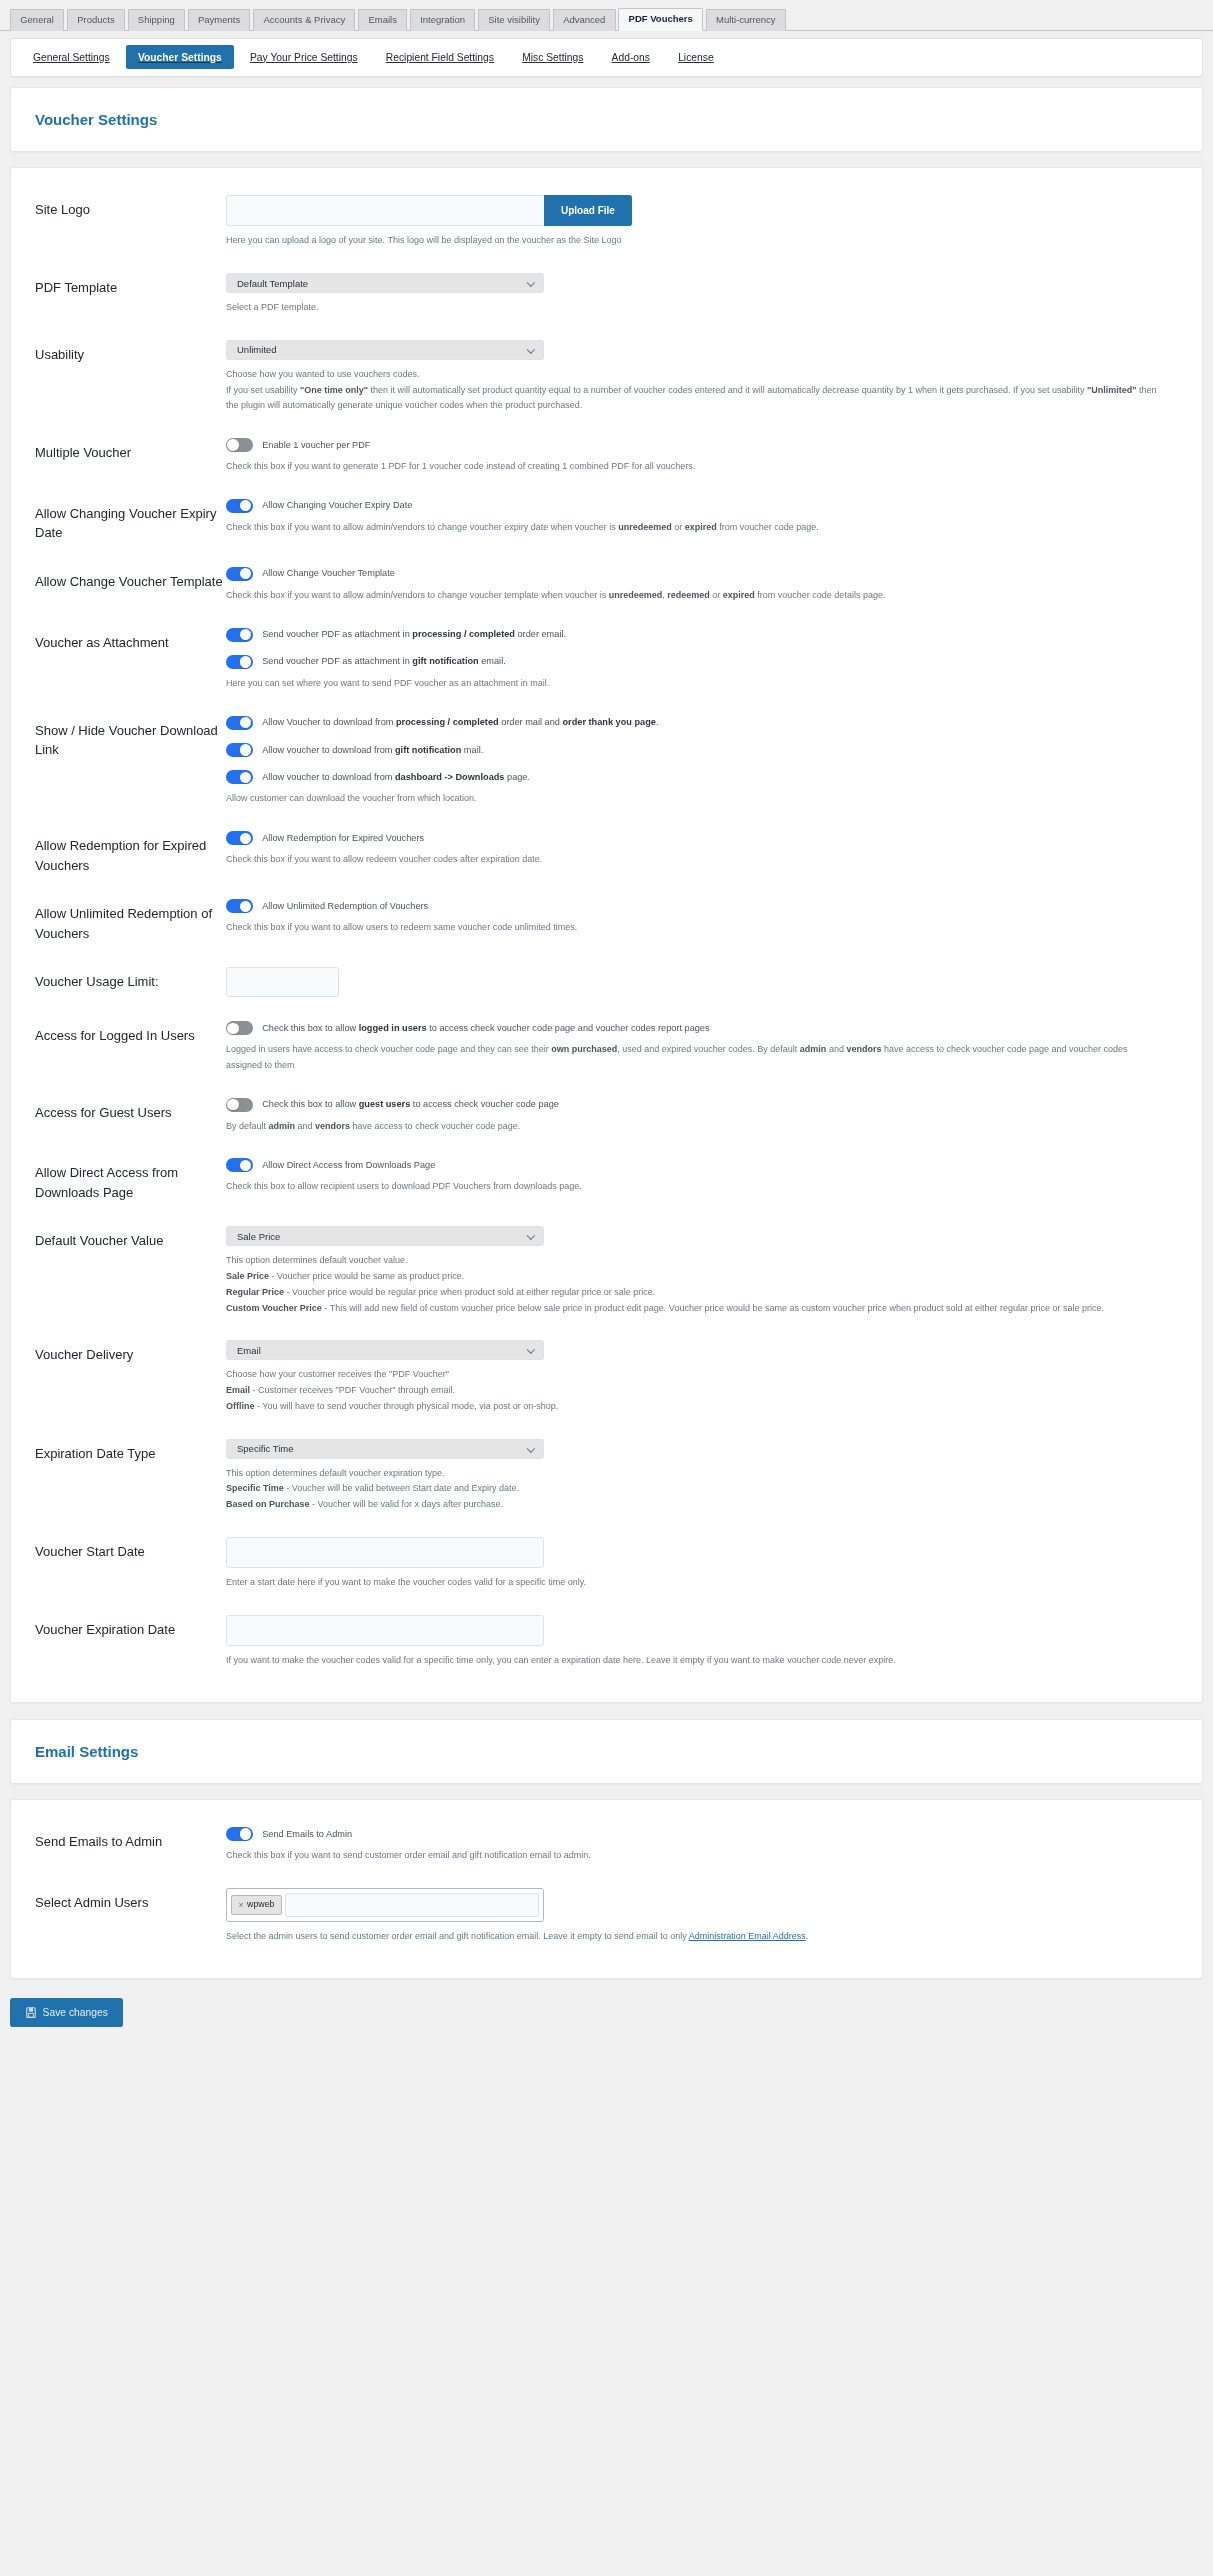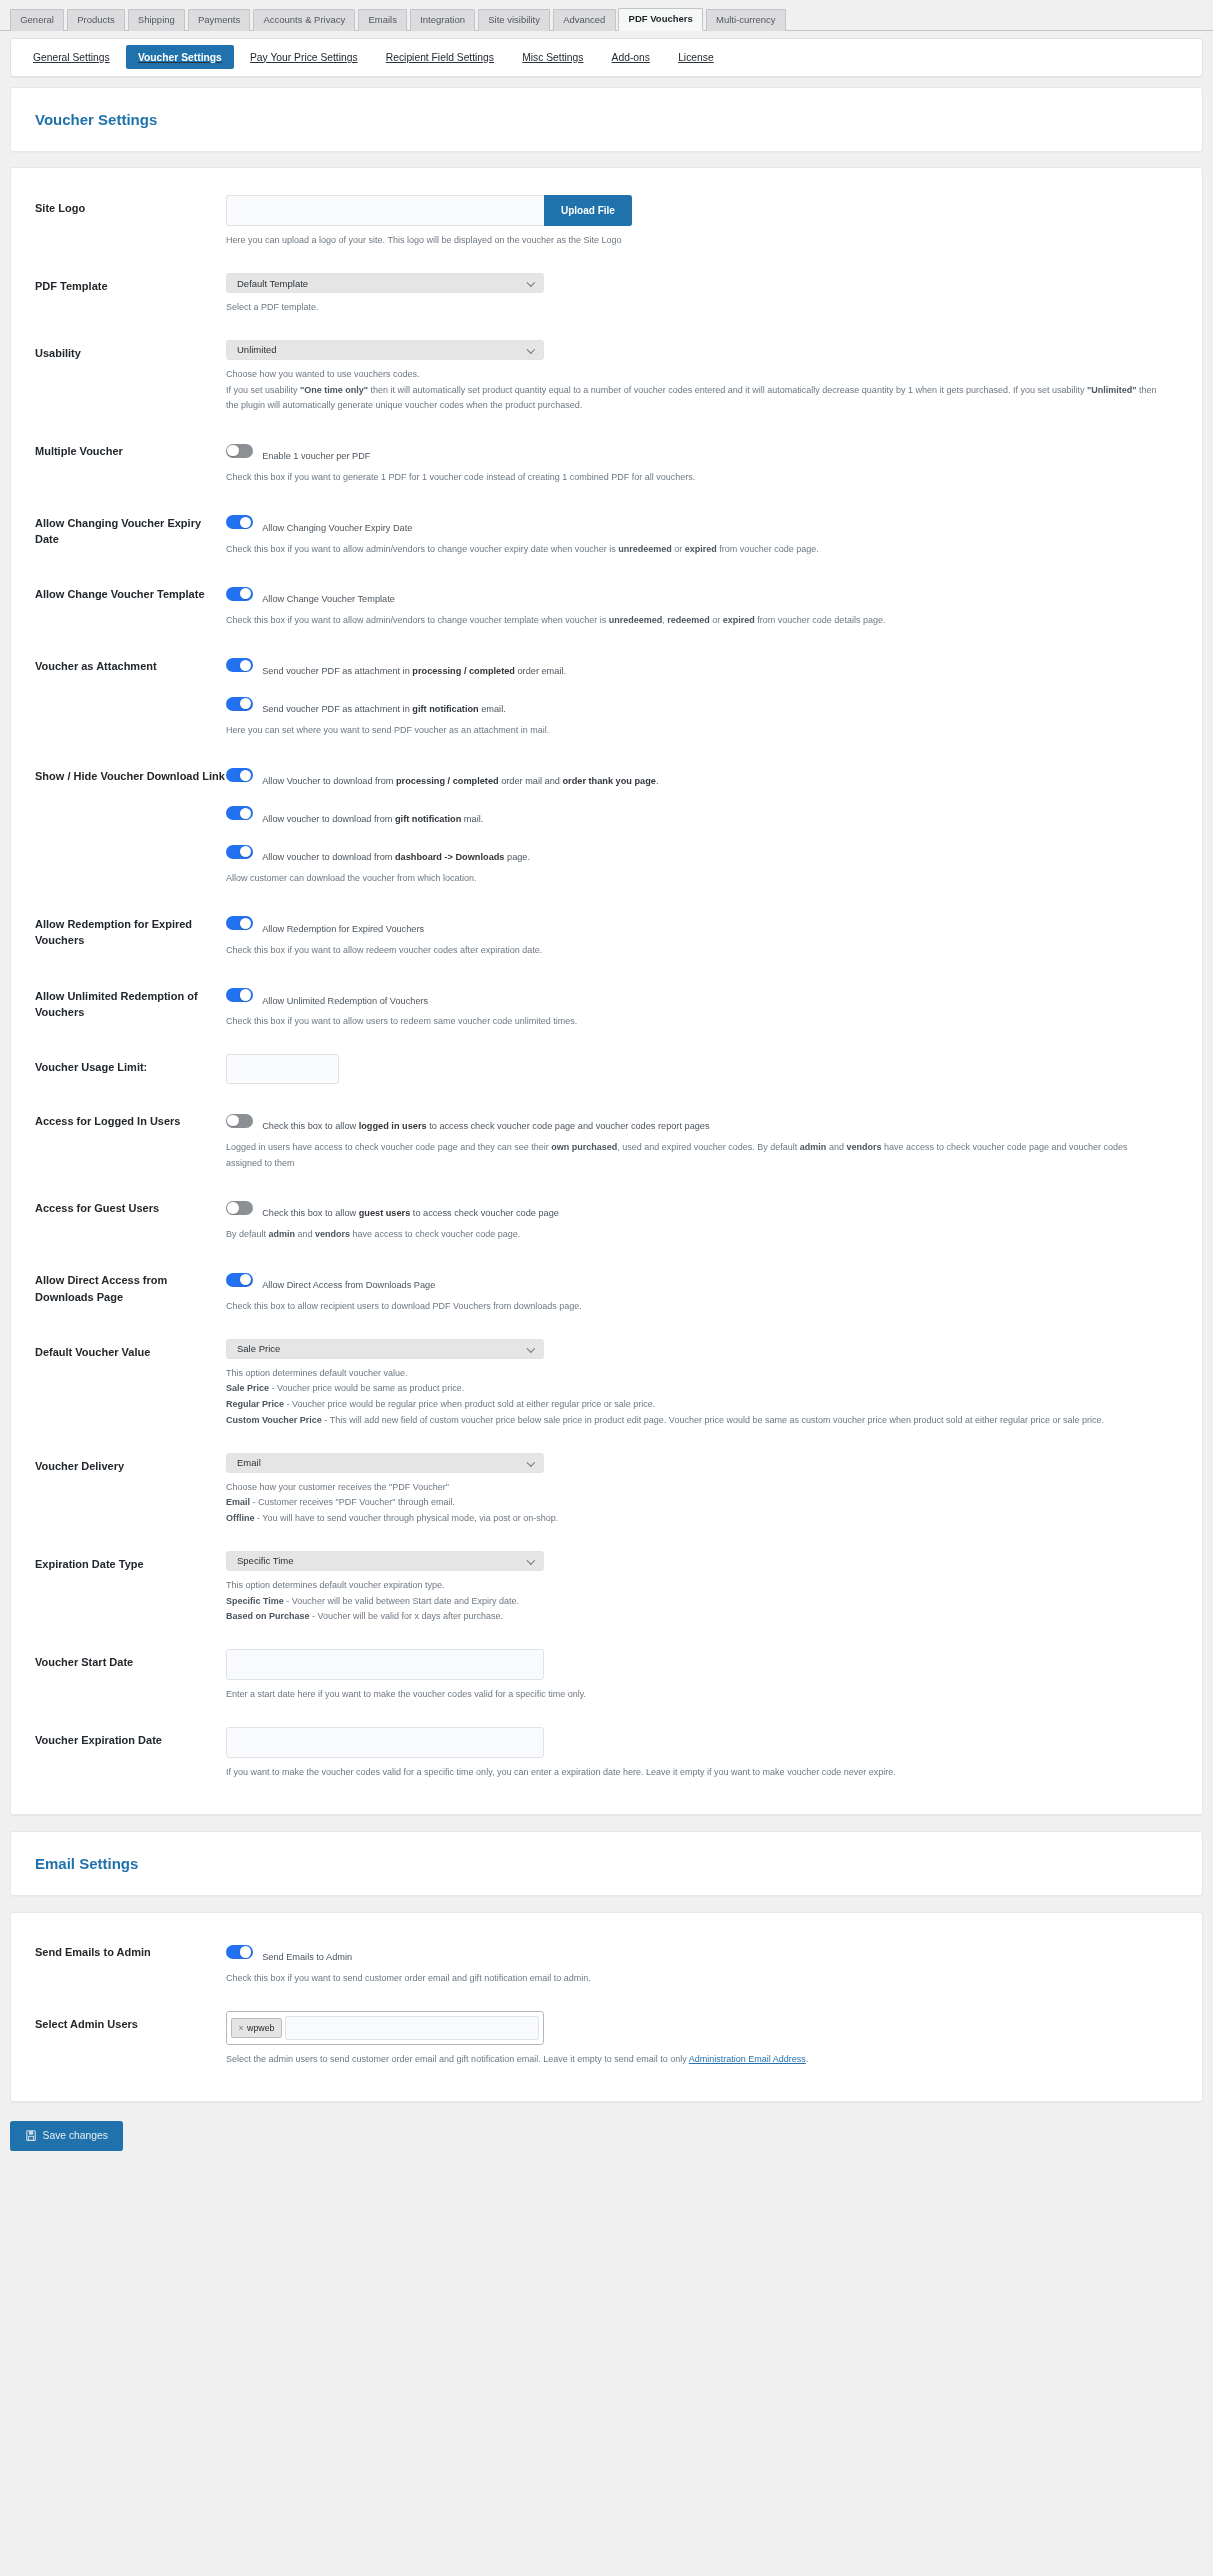--- a/index.html
+++ b/index.html
@@ -101,22 +101,22 @@
 
   
   .row {
     display: flex;
     align-items: flex-start;
     padding: 11.3px 0 12.7px 0;
   }
   .row-label {
     width: 191px;
     flex: 0 0 191px;
-    font-size: 11px;
-    font-weight: 700;
+    font-size: 13px;
+    font-weight: 400;
     color: #23282d;
     line-height: 1.5;
     padding-top: 5px;
   }
   .row-field {
     flex: 1 1 auto;
     min-width: 0;
   }
   .desc {
     font-size: 9px;
@@ -224,21 +224,20 @@
     border-radius: 50%;
     background: #fff;
     box-shadow: 0 0.7px 1.4px rgba(0,0,0,.25);
     transition: left .15s;
   }
   .toggle.on .knob { left: 14px; }
   .toggle-label {
     font-size: 9.2px;
     color: #4b555e;
     line-height: 1.4;
-    margin-top: 12px;
   }
   .toggle-label b { color: #32373c; font-weight: 700; }
 
   
   .token-field {
     width: 318px;
     min-height: 34px;
     background: #fff;
     border: 0.7px solid #b5b8bb;
     border-radius: 2.8px;

